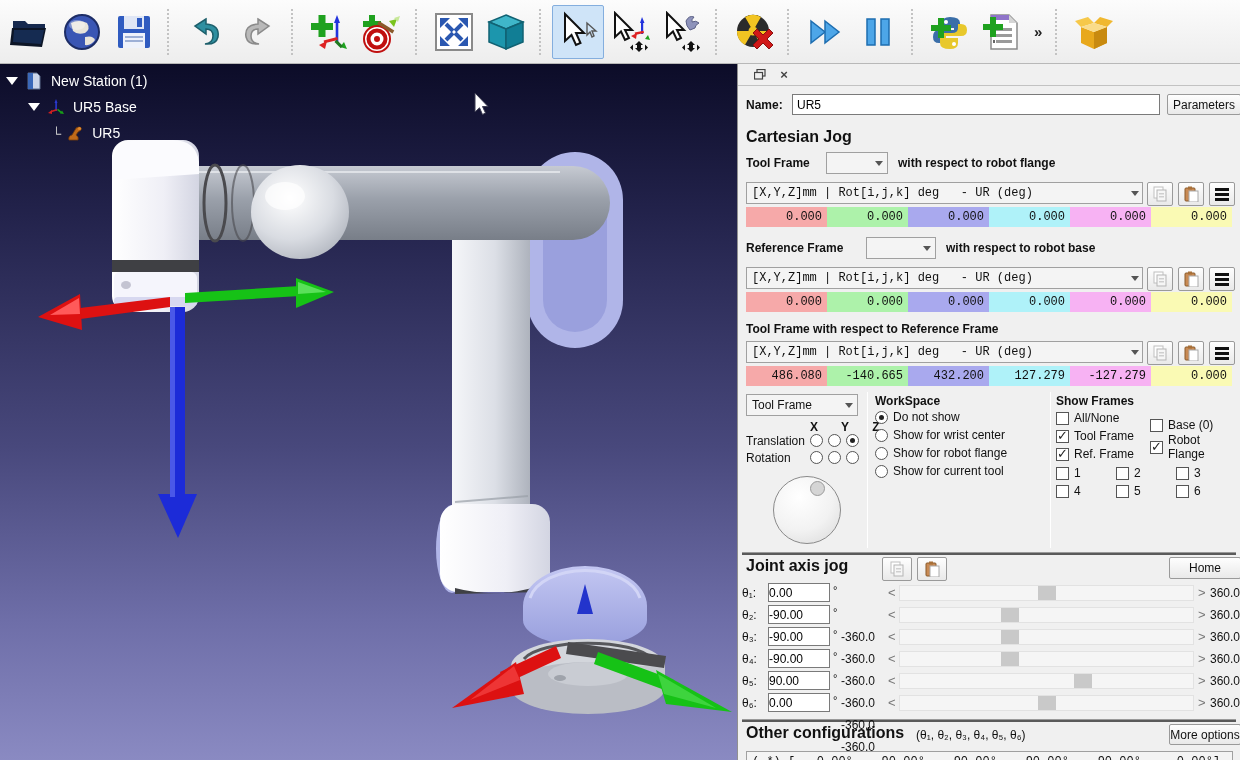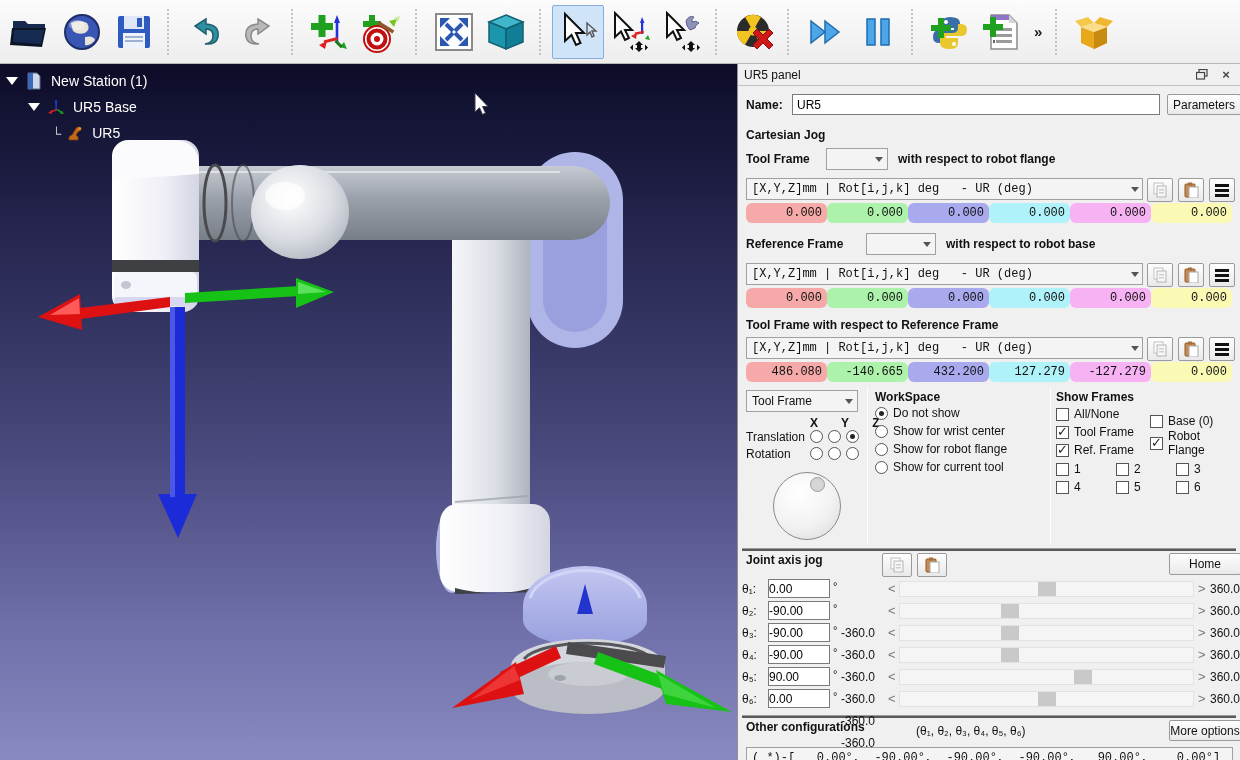--- a/index.html
+++ b/index.html
@@ -24,28 +24,28 @@
 .branch {color:#cfcfcf;font-size:13px;margin-right:4px;}
 .vpcursor {position:absolute;left:472px;top:28px;}
 
 
 .panel {position:absolute;left:737px;top:64px;width:503px;height:696px;background:#f0f0f0;border-left:1px solid #909090;}
 .ptitle {height:22px;border-bottom:1px solid #c2c2c2;display:flex;align-items:center;padding:0 6px;}
 .ptitle .cap {flex:1;}
 .wicon {width:16px;height:14px;margin-left:8px;display:flex;align-items:center;justify-content:center;color:#444;font-size:13px;}
 .row {position:relative;margin:0 8px;}
 .bold {font-weight:bold;}
-.h1 {font-size:12px;font-weight:bold;margin:10px 8px 6px 8px;}
+.h1 {font-size:16px;font-weight:bold;margin:10px 8px 6px 8px;}
 .btn {background:linear-gradient(#fefefe,#e9e9e9);border:1px solid #9a9a9a;border-radius:2px;display:inline-flex;align-items:center;justify-content:center;font-size:12px;}
 .input {background:#fff;border:1px solid #7a7a7a;padding:1px 4px;font-size:12px;font-family:"Liberation Sans",sans-serif;}
 .combo {background:#f4f4f4;border:1px solid #a0a0a0;position:relative;display:flex;align-items:center;padding:0 18px 0 5px;height:22px;}
 .combo .chev {position:absolute;right:4px;top:50%;margin-top:-2px;width:0;height:0;border-left:4px solid transparent;border-right:4px solid transparent;border-top:5px solid #555;}
 .sqbtn {width:26px;height:24px;position:absolute;top:0;}
 .cellrow {display:flex;height:20px;margin:0 8px;}
-.cell {flex:1;display:flex;align-items:center;justify-content:flex-end;padding-right:5px;font-size:12px;border-radius:6px;}
+.cell {flex:1;display:flex;align-items:center;justify-content:flex-end;padding-right:5px;font-size:12px;}
 .grptitle {font-weight:bold;}
 .cb,.rb {width:13px;height:13px;border:1px solid #555;background:#fff;display:inline-block;position:relative;flex:none;}
 .rb {border-radius:50%;}
 .cb.on::after {content:"✓";position:absolute;left:0px;top:-3px;font-size:13px;color:#222;}
 .rb.on::after {content:"";position:absolute;left:3px;top:3px;width:5px;height:5px;border-radius:50%;background:#222;}
 .optline {display:flex;align-items:center;gap:5px;height:18px;}
 .splitter {height:3px;background:#5a5a5a;margin:2px 4px;border-top:1px solid #9a9a9a;}
 .jrow {position:relative;height:22px;margin:0 8px;}
 .jrow .jl {position:absolute;left:-4px;top:3px;width:26px;}
 .jrow input {position:absolute;left:22px;top:0;width:62px;height:19px;text-align:left;background:#fff;border:1px solid #7a7a7a;font-size:12px;font-family:"Liberation Sans",sans-serif;}
@@ -347,21 +347,20 @@
     </div>
   </div>
 
   <svg class="vpcursor" width="20" height="26" viewBox="0 0 20 26">
       <path d="M3 1 L3 20 L7.5 15.8 L10.5 22.5 L13.5 21 L10.5 14.5 L16 14.5 Z" fill="#fff" stroke="#3a3a50" stroke-width="1"></path>
     </svg>
 </div>
 
 <div class="panel">
   <div class="ptitle">
-    <span class="cap">UR5 panel</span>
     <span class="wicon">
         <svg width="12" height="11" viewBox="0 0 12 11">
           <rect x="3" y="0.5" width="8" height="6.5" fill="none" stroke="#444" stroke-width="1.2"></rect>
           <rect x="0.5" y="3.5" width="8" height="6.5" fill="#f0f0f0" stroke="#444" stroke-width="1.2"></rect>
         </svg>
       </span>
     <span class="wicon" style="font-weight:bold;">×</span>
   </div>
 
   <div class="row" style="height:24px;margin-top:8px;">

